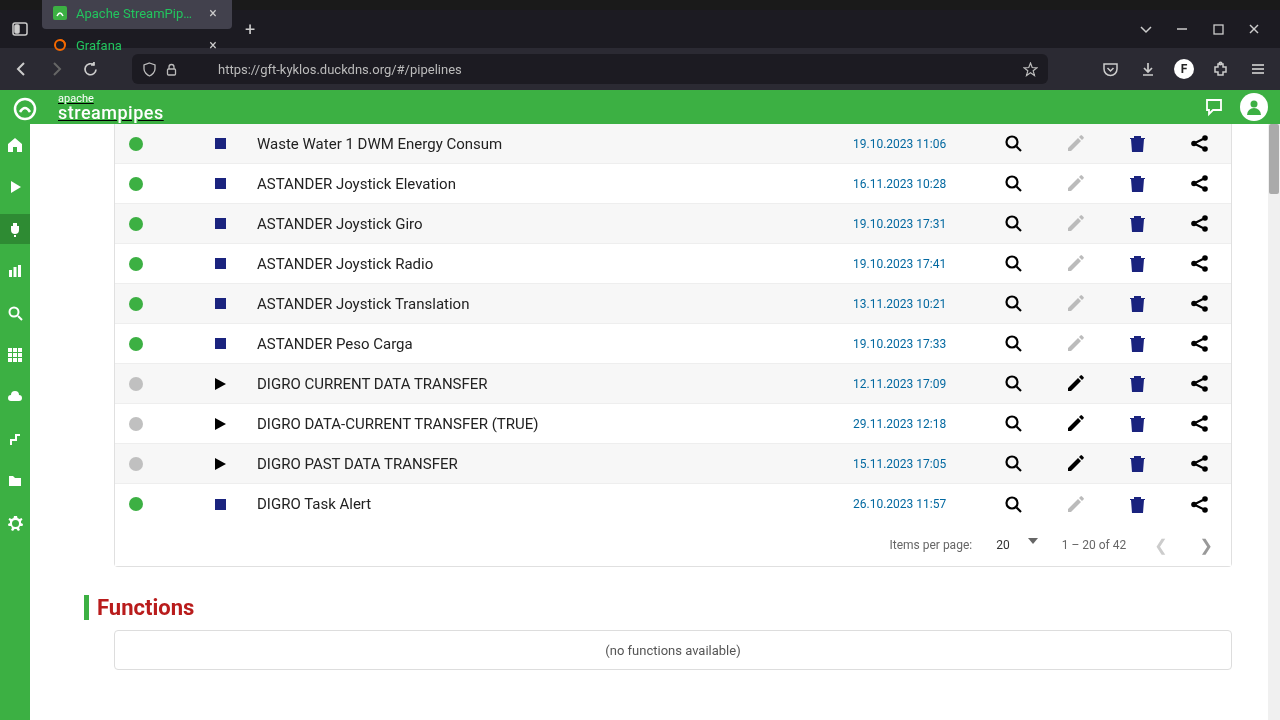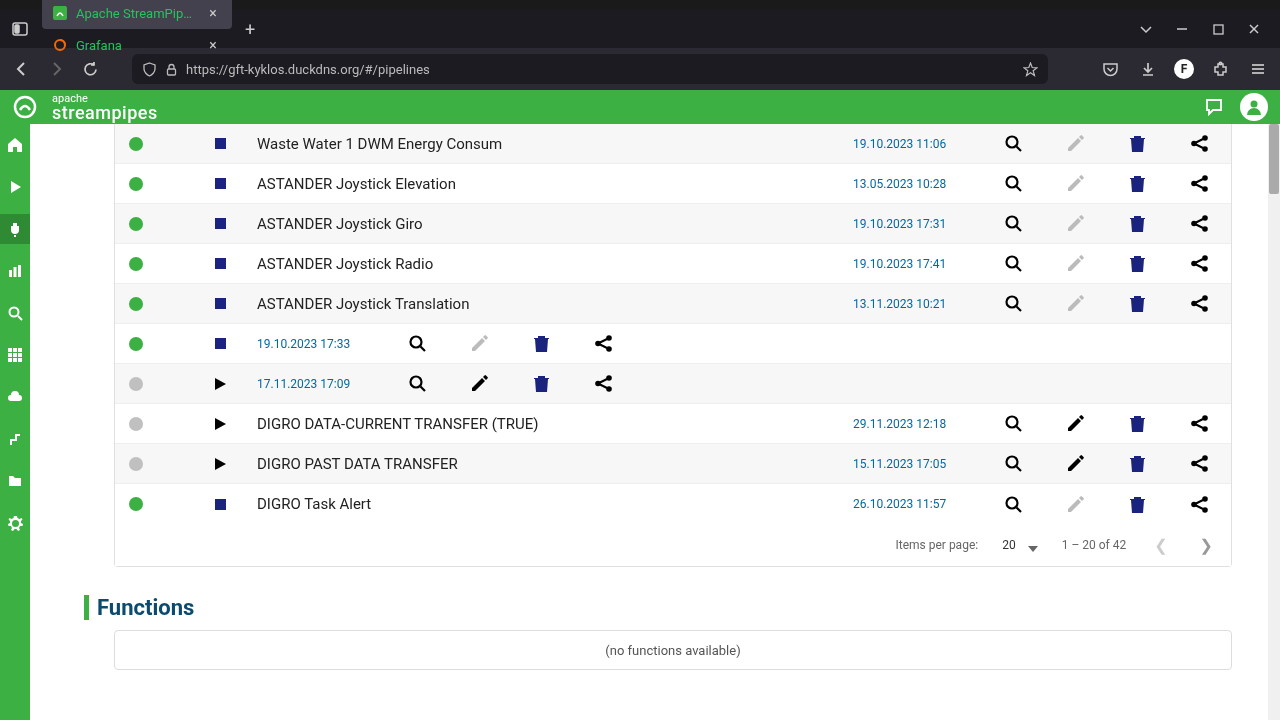--- a/index.html
+++ b/index.html
@@ -16,26 +16,26 @@
 .tab-close { color: #ccc; font-size: 14px; width: 18px; text-align: center; cursor: pointer; }
 .newtab { color: #ccc; font-size: 18px; width: 28px; text-align: center; cursor: pointer; }
 .tabbar-right { margin-left: auto; display: flex; gap: 16px; padding-right: 10px; }
 .win-btn { color: #ccc; cursor: pointer; width: 20px; display:flex; align-items:center; justify-content:center; }
 
 .navbar { height: 42px; background: #2b2a33; display: flex; align-items: center; padding: 0 10px; gap: 10px; }
 .nav-btn { color: #ccc; width: 24px; height: 24px; display:flex; align-items:center; justify-content:center; cursor:pointer; }
 .nav-btn.disabled { color: #666; }
 .urlbar { flex: 1; height: 30px; background: #1c1b22; border-radius: 6px; display: flex; align-items: center; padding: 0 10px; gap: 8px; margin: 0 40px 0 20px; }
 .urlbar-icon { color: #bbb; }
-.urlbar-text { color: #bbb; font-size: 13px; flex: 1; }
+.urlbar-text { color: #bbb; font-size: 13px; flex: 1; margin-left: 32px; }
 .navbar-right { display: flex; gap: 14px; align-items: center; }
 .profile-icon { width: 20px; height: 20px; border-radius: 50%; background: #fff; color: #222; display:flex; align-items:center; justify-content:center; font-size:12px; font-weight:bold; }
 
 .appheader { height: 34px; background: #3cb043; display: flex; align-items: center; padding: 0 12px; }
-.logo { display: flex; align-items: center; gap: 14px; }
+.logo { display: flex; align-items: flex-end; gap: 20px; text-decoration: underline; }
 .logo-text { color: #fff; font-size: 11px; line-height: 1; }
 .logo-text .brand { font-size: 18px; font-weight: 500; letter-spacing: 0.5px; }
 .appheader-right { margin-left: auto; display: flex; gap: 12px; }
 .header-icon { width: 28px; height: 28px; border-radius: 50%; display:flex; align-items:center; justify-content:center; color:#fff; cursor:pointer; }
 .header-icon.avatar { background: #fff; color: #3cb043; }
 
 .workspace { display: flex; height: 596px; background: #fff; }
 .sidebar { width: 30px; background: #3cb043; display: flex; flex-direction: column; align-items: center; padding-top: 6px; gap: 12px; }
 .side-item { width: 30px; height: 30px; display:flex; align-items:center; justify-content:center; color:#fff; cursor:pointer; }
 .side-item.active { background: #2e8b33; }
@@ -55,25 +55,25 @@
 .control-btn { width: 14px; height: 14px; margin-right: 30px; flex-shrink: 0; cursor:pointer; display:flex; align-items:center; justify-content:center; }
 .stop-square { width: 11px; height: 11px; background: #1a237e; }
 .play-tri { width: 0; height: 0; border-left: 11px solid #000; border-top: 6px solid transparent; border-bottom: 6px solid transparent; }
 .pname { flex: 1; font-size: 15px; color: #222; }
 .pdate { width: 150px; font-size: 12px; color: #0369a1; }
 .action-icons { display: flex; gap: 42px; padding-right: 8px; }
 .action-icn { width: 20px; height: 20px; display:flex; align-items:center; justify-content:center; cursor:pointer; color:#000; }
 .action-icn.disabled { color: #bbb; }
 
 .paginator { height: 42px; display: flex; align-items: center; justify-content: flex-end; padding: 0 14px; gap: 24px; font-size: 12px; color: #666; background:#fff; }
-.page-select { display: flex; align-items: flex-end; gap: 12px; color:#333; }
+.page-select { display: flex; align-items: flex-start; gap: 18px; color:#333; }
 .page-arrow { color: #999; cursor:pointer; padding: 0 4px; font-size: 16px; }
 .page-arrow.disabled { color: #ccc; }
 
-.section-title { margin: 28px 48px 10px 54px; border-left: 5px solid #3cb043; padding-left: 8px; font-size: 22px; font-weight: 700; color: #0c4a6e; }
+.section-title { margin: 28px 48px 10px 54px; border-left: 5px solid #3cb043; padding-left: 8px; font-size: 22px; font-weight: 700; color: #b91c1c; }
 .empty-box { margin: 0 48px 8px 84px; border: 1px solid #ddd; border-radius: 4px; height: 40px; display:flex; align-items:center; justify-content:center; font-size: 13px; color: #555; }
 
 svg { display: block; }
 </style>
 </head>
 <body>
 
 <div class="titlebar"></div>
 
 <div class="tabbar">
@@ -324,21 +324,21 @@
                 </svg>
               </div>
        </div>
      </div>
           <div class="row">
        <div class="status-dot running"></div>
        <div class="control-btn">
               <div class="stop-square"></div>
             </div>
        <div class="pname">ASTANDER Joystick Elevation</div>
-       <div class="pdate">13.05.2023 10:28</div>
+       <div class="pdate">16.11.2023 10:28</div>
        <div class="action-icons">
          <div class="action-icn">
                 <svg width="19" height="19" viewBox="0 0 19 19" stroke="currentColor" fill="none" stroke-width="2.2">
                   <circle cx="8" cy="8" r="5.5"></circle>
                   <line x1="12.5" y1="12.5" x2="17" y2="17"></line>
                 </svg>
               </div>
          <div class="action-icn disabled">
                 <svg width="19" height="19" viewBox="0 0 19 19" fill="currentColor">
                   <path d="M2 14 L12 4 L15 7 L5 17 L2 17 Z M13 3 L14.5 1.5 A1 1 0 0 1 16 1.5 L17.5 3 A1 1 0 0 1 17.5 4.5 L16 6 Z"></path>
@@ -463,20 +463,21 @@
                   <line x1="6" y1="10.5" x2="13" y2="14" stroke="currentColor" stroke-width="2"></line>
                 </svg>
               </div>
        </div>
      </div>
           <div class="row">
        <div class="status-dot running"></div>
        <div class="control-btn">
               <div class="stop-square"></div>
             </div>
+       <div class="pname">ASTANDER Peso Carga</div>
        <div class="pdate">19.10.2023 17:33</div>
        <div class="action-icons">
          <div class="action-icn">
                 <svg width="19" height="19" viewBox="0 0 19 19" stroke="currentColor" fill="none" stroke-width="2.2">
                   <circle cx="8" cy="8" r="5.5"></circle>
                   <line x1="12.5" y1="12.5" x2="17" y2="17"></line>
                 </svg>
               </div>
          <div class="action-icn disabled">
                 <svg width="19" height="19" viewBox="0 0 19 19" fill="currentColor">
@@ -497,21 +498,22 @@
                   <line x1="6" y1="10.5" x2="13" y2="14" stroke="currentColor" stroke-width="2"></line>
                 </svg>
               </div>
        </div>
      </div>
           <div class="row">
        <div class="status-dot stopped"></div>
        <div class="control-btn">
               <div class="play-tri"></div>
             </div>
-       <div class="pdate">17.11.2023 17:09</div>
+       <div class="pname">DIGRO CURRENT DATA TRANSFER</div>
+       <div class="pdate">12.11.2023 17:09</div>
        <div class="action-icons">
          <div class="action-icn">
                 <svg width="19" height="19" viewBox="0 0 19 19" stroke="currentColor" fill="none" stroke-width="2.2">
                   <circle cx="8" cy="8" r="5.5"></circle>
                   <line x1="12.5" y1="12.5" x2="17" y2="17"></line>
                 </svg>
               </div>
          <div class="action-icn ">
                 <svg width="19" height="19" viewBox="0 0 19 19" fill="currentColor">
                   <path d="M2 14 L12 4 L15 7 L5 17 L2 17 Z M13 3 L14.5 1.5 A1 1 0 0 1 16 1.5 L17.5 3 A1 1 0 0 1 17.5 4.5 L16 6 Z"></path>

